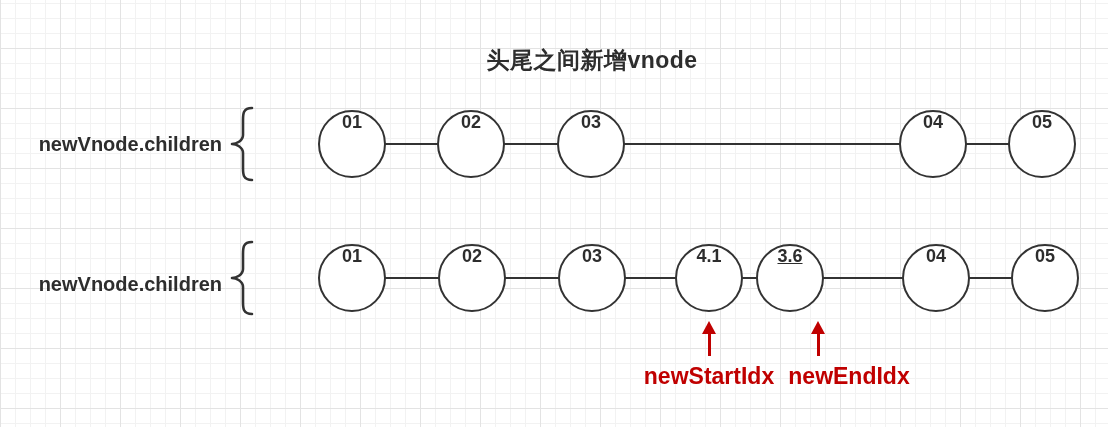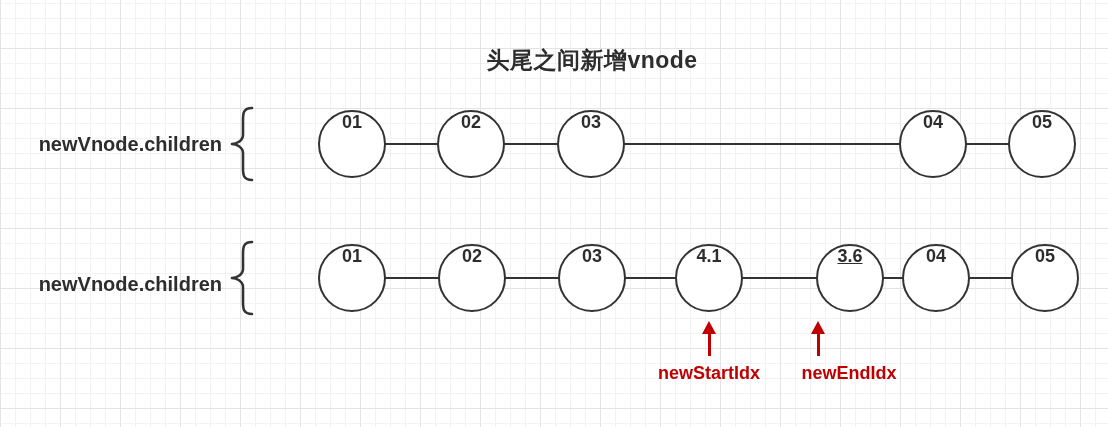--- a/index.html
+++ b/index.html
@@ -54,21 +54,21 @@
     border-left:7px solid transparent;
     border-right:7px solid transparent;
     border-bottom:13px solid var(--red);
     z-index:2;
   }
   .arrow-shaft{
     position:absolute;width:3px;background:var(--red);z-index:2;
   }
   .pointer-label{
     position:absolute;transform:translateX(-50%);
-    font-size:18px;font-weight:bold;color:var(--red);
+    font-size:23px;font-weight:bold;color:var(--red);
     white-space:nowrap;
   }
 </style>
 </head>
 <body>
 
 <div class="canvas">
   <div class="title">头尾之间新增vnode</div>
   <div id="rows">
       <div>
@@ -104,21 +104,21 @@
         </div>
         <div class="node" style="left: 438px; top: 244px;">
           <span>02</span>
         </div>
         <div class="node" style="left: 558px; top: 244px;">
           <span>03</span>
         </div>
         <div class="node" style="left: 675px; top: 244px;">
           <span>4.1</span>
         </div>
-        <div class="node" style="left: 816px; top: 244px; text-decoration: underline;">
+        <div class="node" style="left: 756px; top: 244px; text-decoration: underline;">
           <span>3.6</span>
         </div>
         <div class="node" style="left: 902px; top: 244px;">
           <span>04</span>
         </div>
         <div class="node" style="left: 1011px; top: 244px;">
           <span>05</span>
         </div>
       </div>
     </div>

